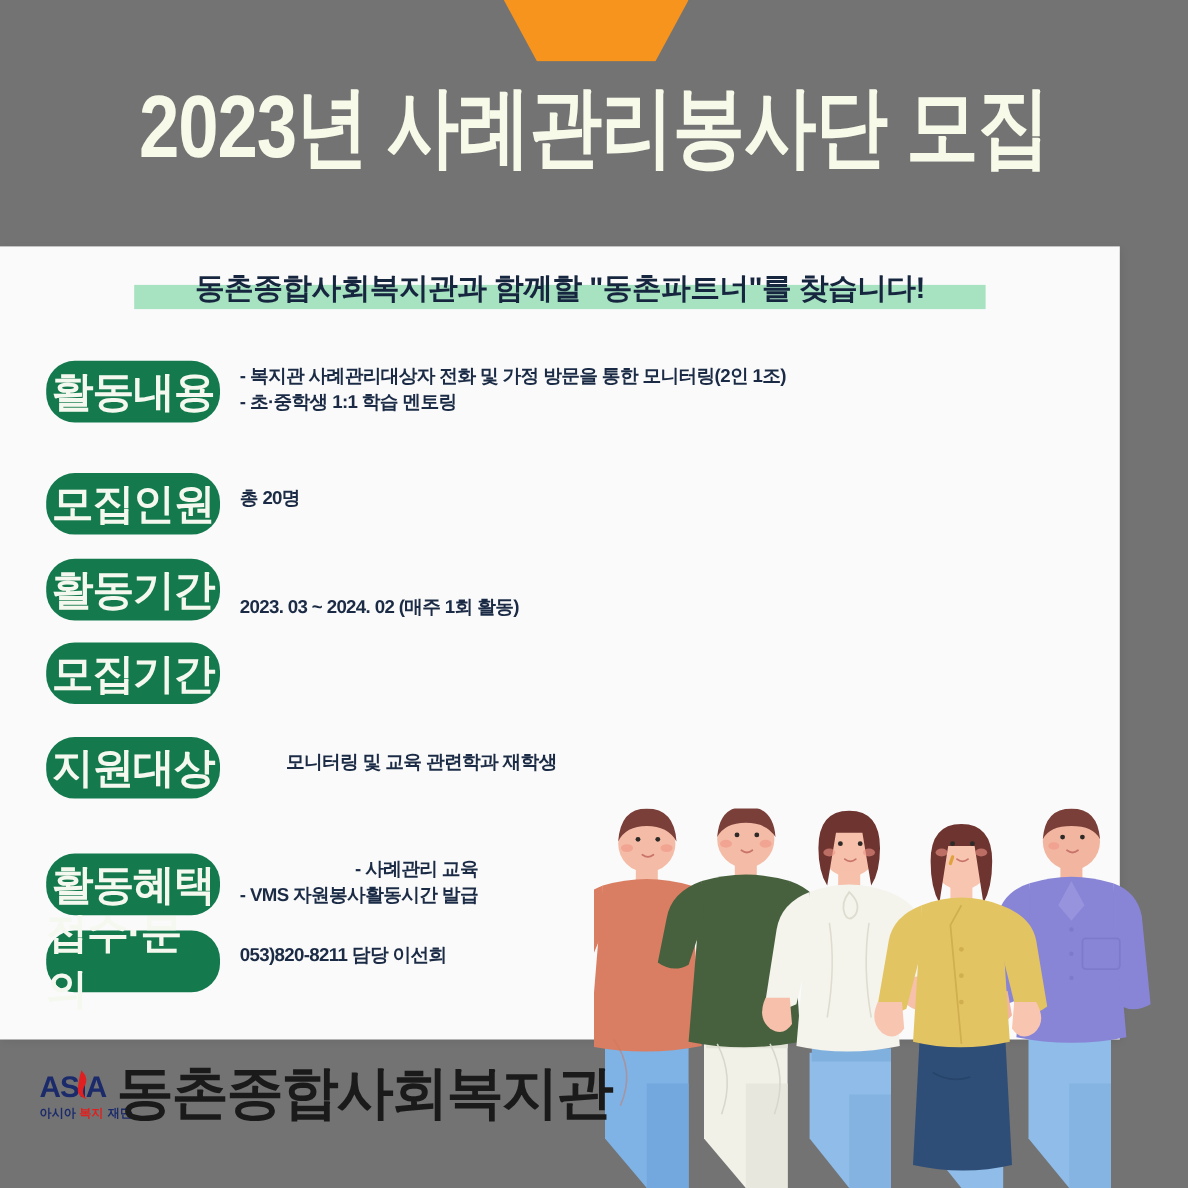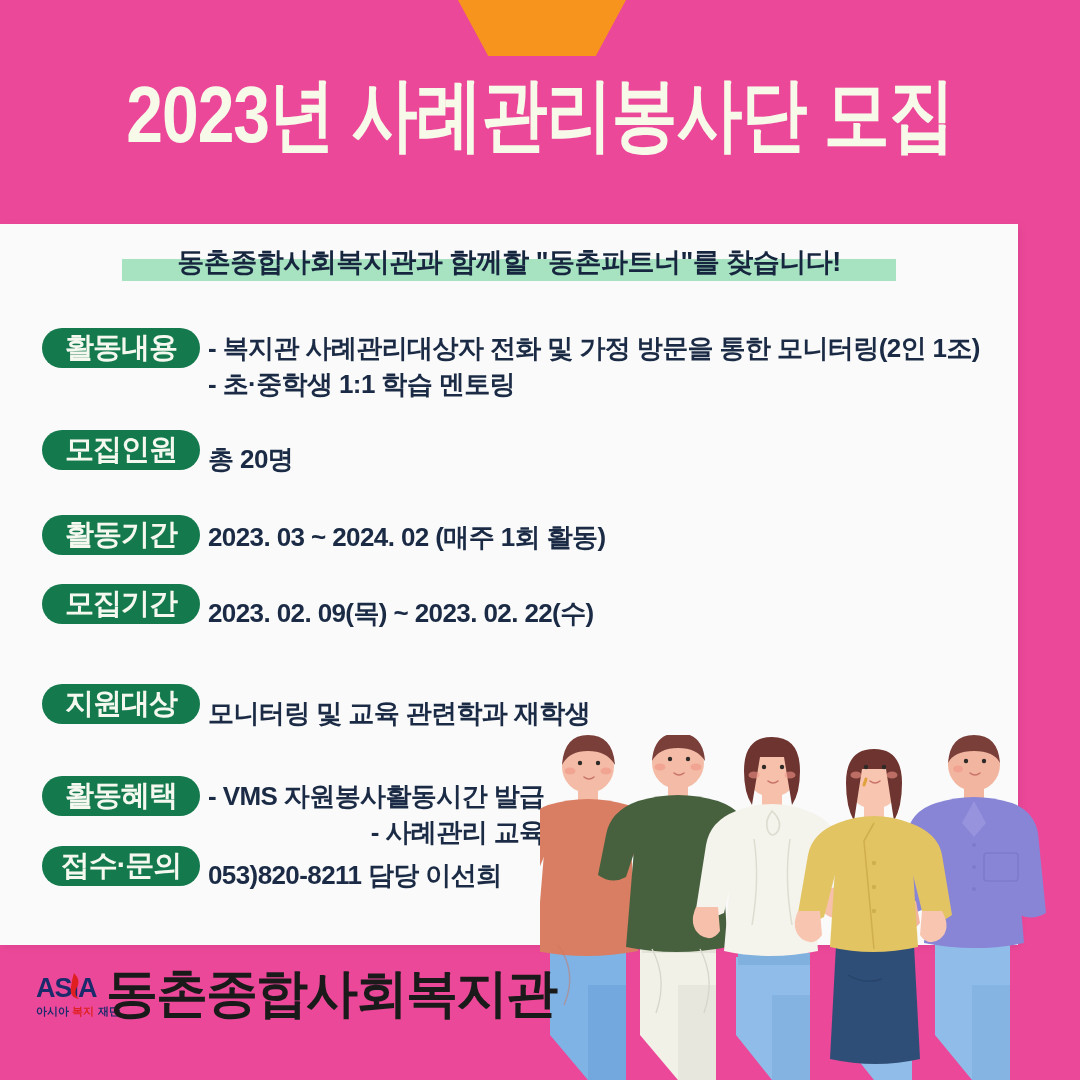--- a/index.html
+++ b/index.html
@@ -6,21 +6,21 @@
   html,body{margin:0;padding:0;}
   body{
     width:1080px;height:1080px;
     font-family:"Liberation Sans","DejaVu Sans",sans-serif;
     background:#0ABF66;
     overflow:hidden;
     position:relative;
   }
   #poster{
     position:absolute;left:0;top:0;width:1080px;height:1080px;
-    background:#ec4899;
+    background:#737373;
     overflow:hidden;
   }
 
   
   .orange-tab{
     position:absolute;top:0;left:458px;width:168px;height:56px;
     background:#F7941E;
     clip-path:polygon(0 0,100% 0,82% 100%,18% 100%);
   }
 
@@ -69,47 +69,47 @@
   
   .rows{
     position:absolute;left:0;top:0;width:1018px;height:721px;
   }
   .row{
     position:absolute;left:42px;
     display:flex;align-items:flex-start;
   }
   .pill{
     flex:0 0 auto;
-    width:158px;height:40px;
+    width:158px;height:56px;
     border-radius:26px;
     background:#147A4E;
     color:#F4F8EE;
-    font-size:29px;font-weight:700;
+    font-size:38px;font-weight:700;
     display:flex;align-items:center;justify-content:center;
     letter-spacing:-1px;
     box-sizing:border-box;
   }
   .vals{
-    margin-left:8px;
+    margin-left:18px;
     color:#1B2B45;
-    font-size:26px;
+    font-size:17px;
     font-weight:700;
     letter-spacing:-0.6px;
     line-height:1.40;
     white-space:nowrap;
     padding-top:2px;
   }
   .vals .ln{display:block;}
 
   
   .r0{top:104px;}   
   .r1{top:206px;justify-content:flex-end;}   
   .r2{top:284px;align-items:flex-end;}   
   .r3{top:360px;}   
-  .r4{top:460px;}   
+  .r4{top:446px;gap:42px;}   
   .r5{top:552px;text-align:right;}   
   .r6{top:622px;}   
 
   .r0 .vals{padding-top:-2px;}
   .r1 .vals,.r2 .vals,.r3 .vals,.r4 .vals,.r6 .vals{padding-top:11px;}
 
   
   .footer{
     position:absolute;left:0;top:945px;width:1080px;height:135px;
   }
@@ -165,37 +165,34 @@
 
       <div class="row r2">
         <div class="pill">활동기간</div>
         <div class="vals">
           <span class="ln">2023. 03 ~ 2024. 02 (매주 1회 활동)</span>
         </div>
       </div>
 
       <div class="row r3">
         <div class="pill">모집기간</div>
-        <div class="vals">
-          <span class="ln">2023. 02. 09(목)  ~ 2023. 02. 22(수)</span>
-        </div>
       </div>
 
       <div class="row r4">
         <div class="pill">지원대상</div>
         <div class="vals">
           <span class="ln">모니터링 및 교육 관련학과 재학생</span>
         </div>
       </div>
 
       <div class="row r5">
         <div class="pill">활동혜택</div>
         <div class="vals">
+          <span class="ln">- 사례관리 교육</span>
           <span class="ln">- VMS 자원봉사활동시간 발급</span>
-          <span class="ln">- 사례관리 교육</span>
         </div>
       </div>
 
       <div class="row r6">
         <div class="pill">접수·문의</div>
         <div class="vals">
           <span class="ln">053)820-8211 담당 이선희</span>
         </div>
       </div>
 

